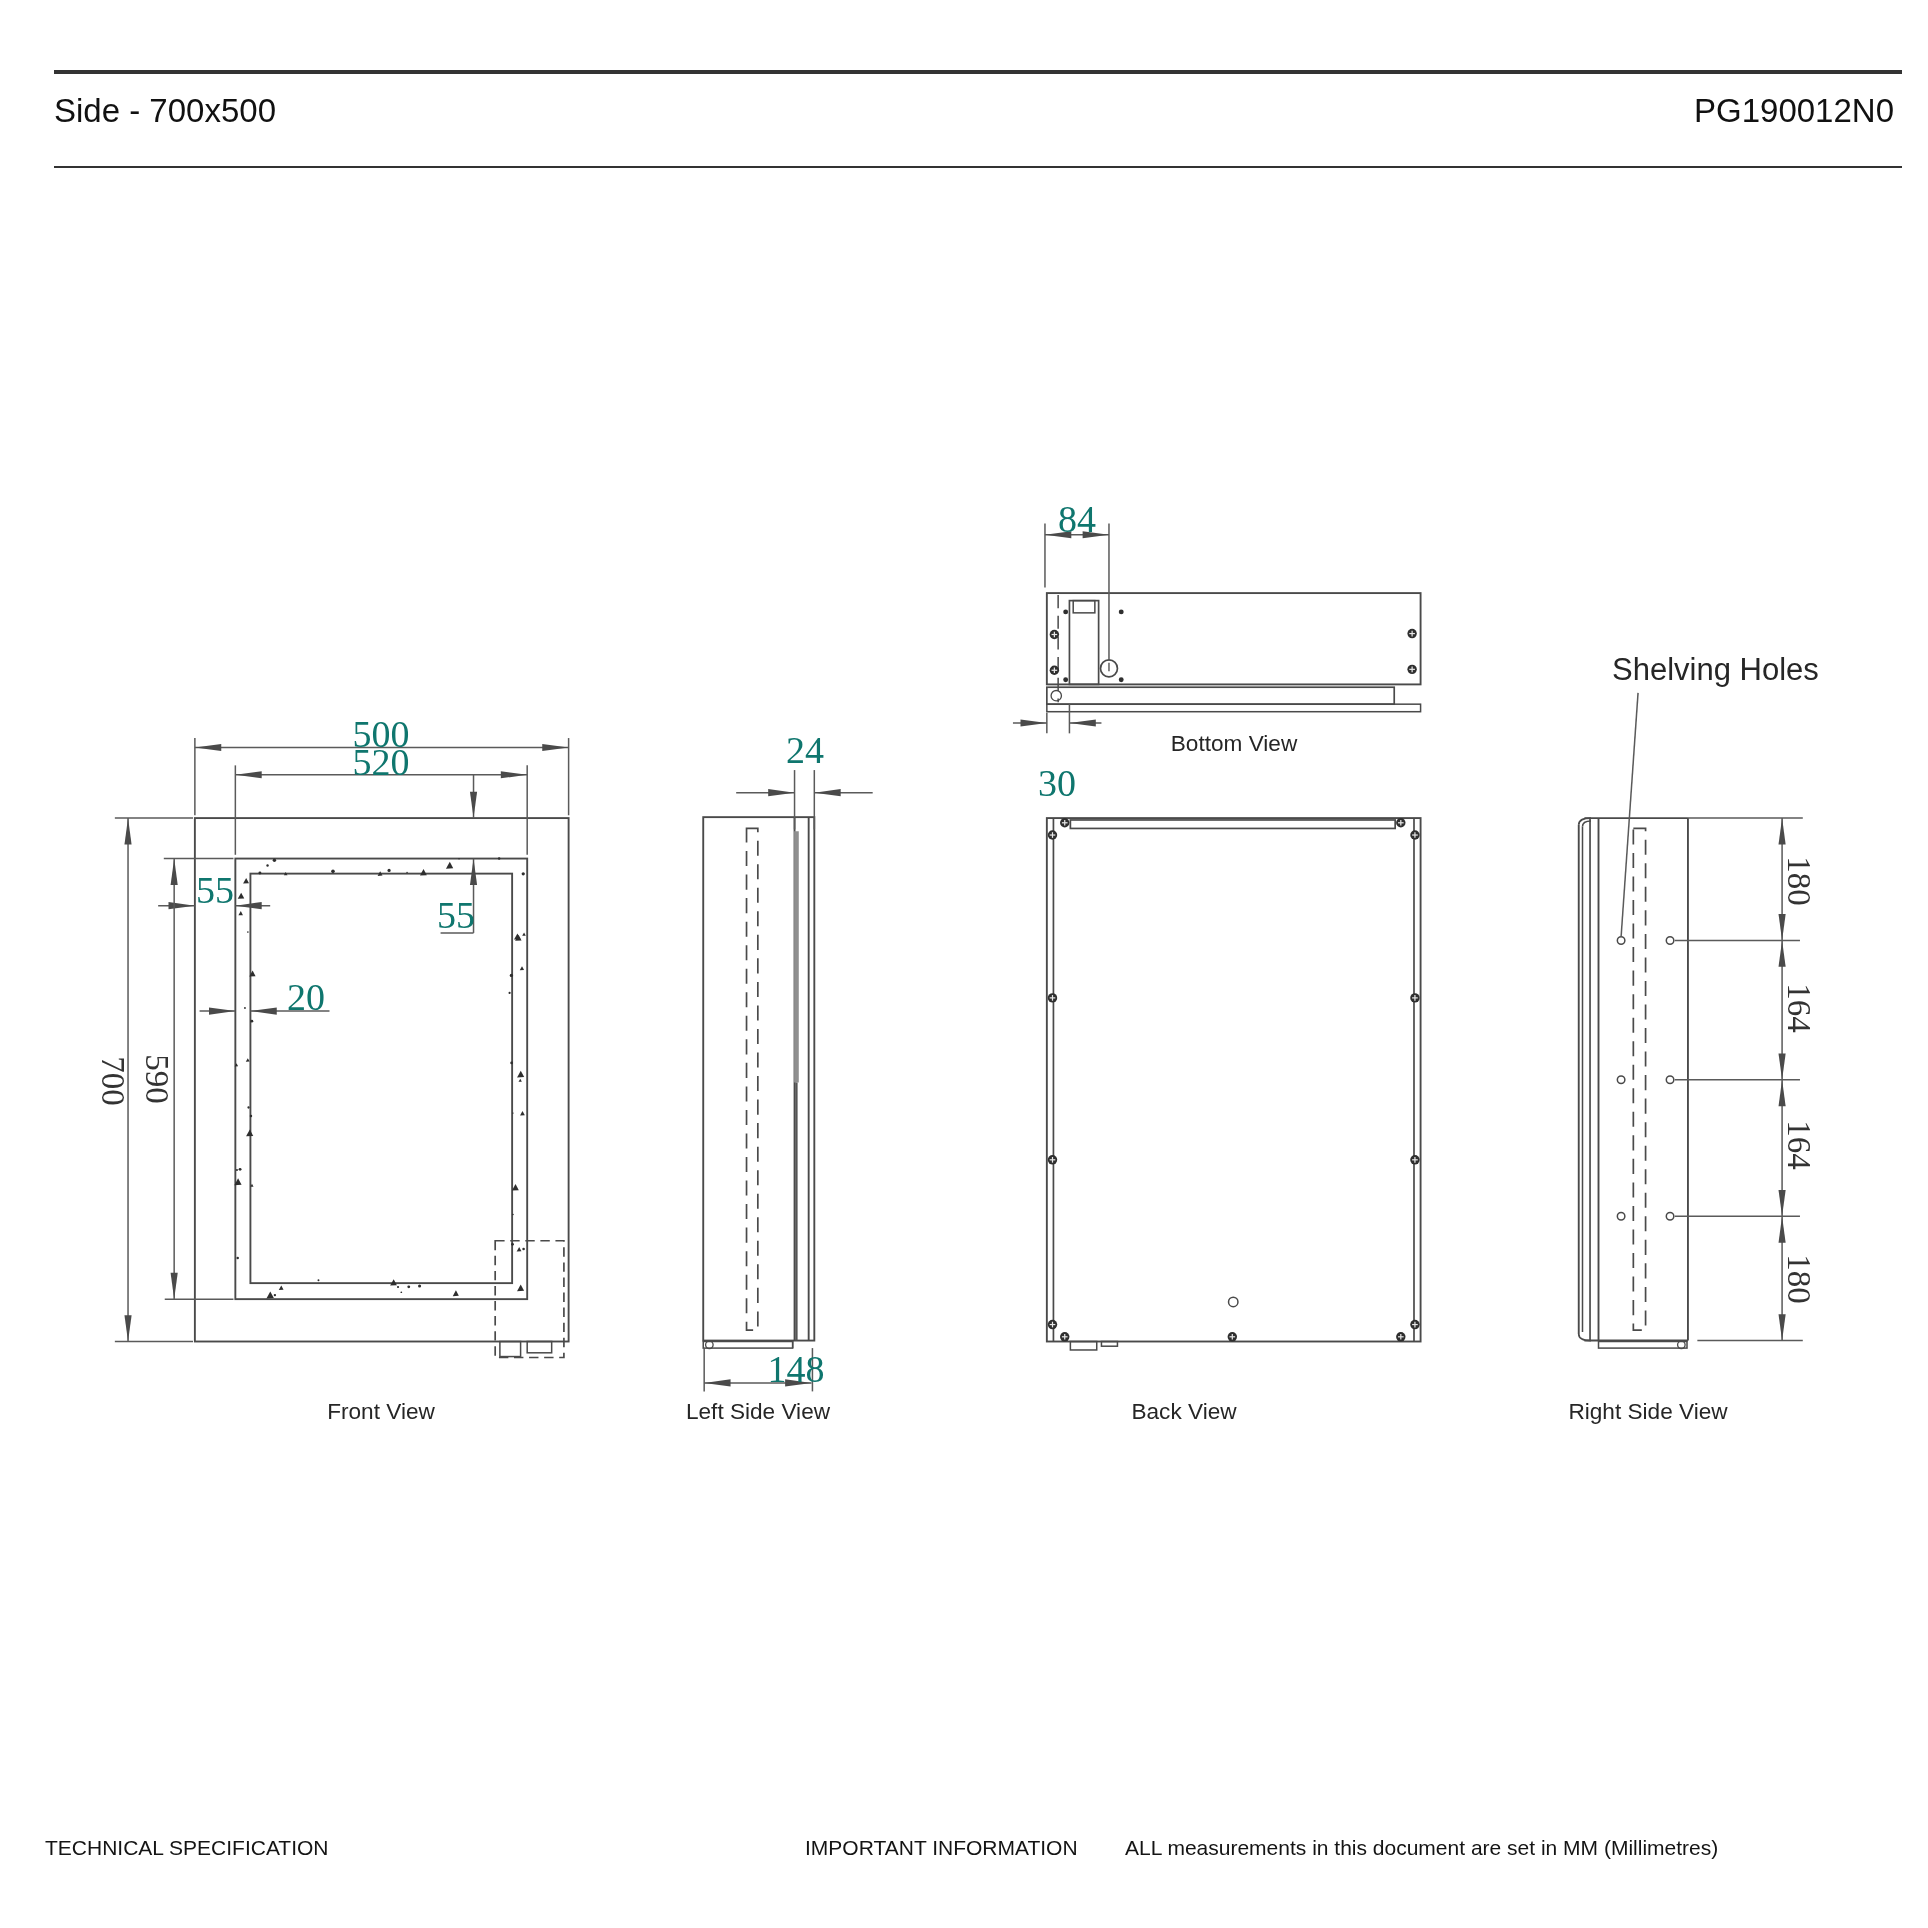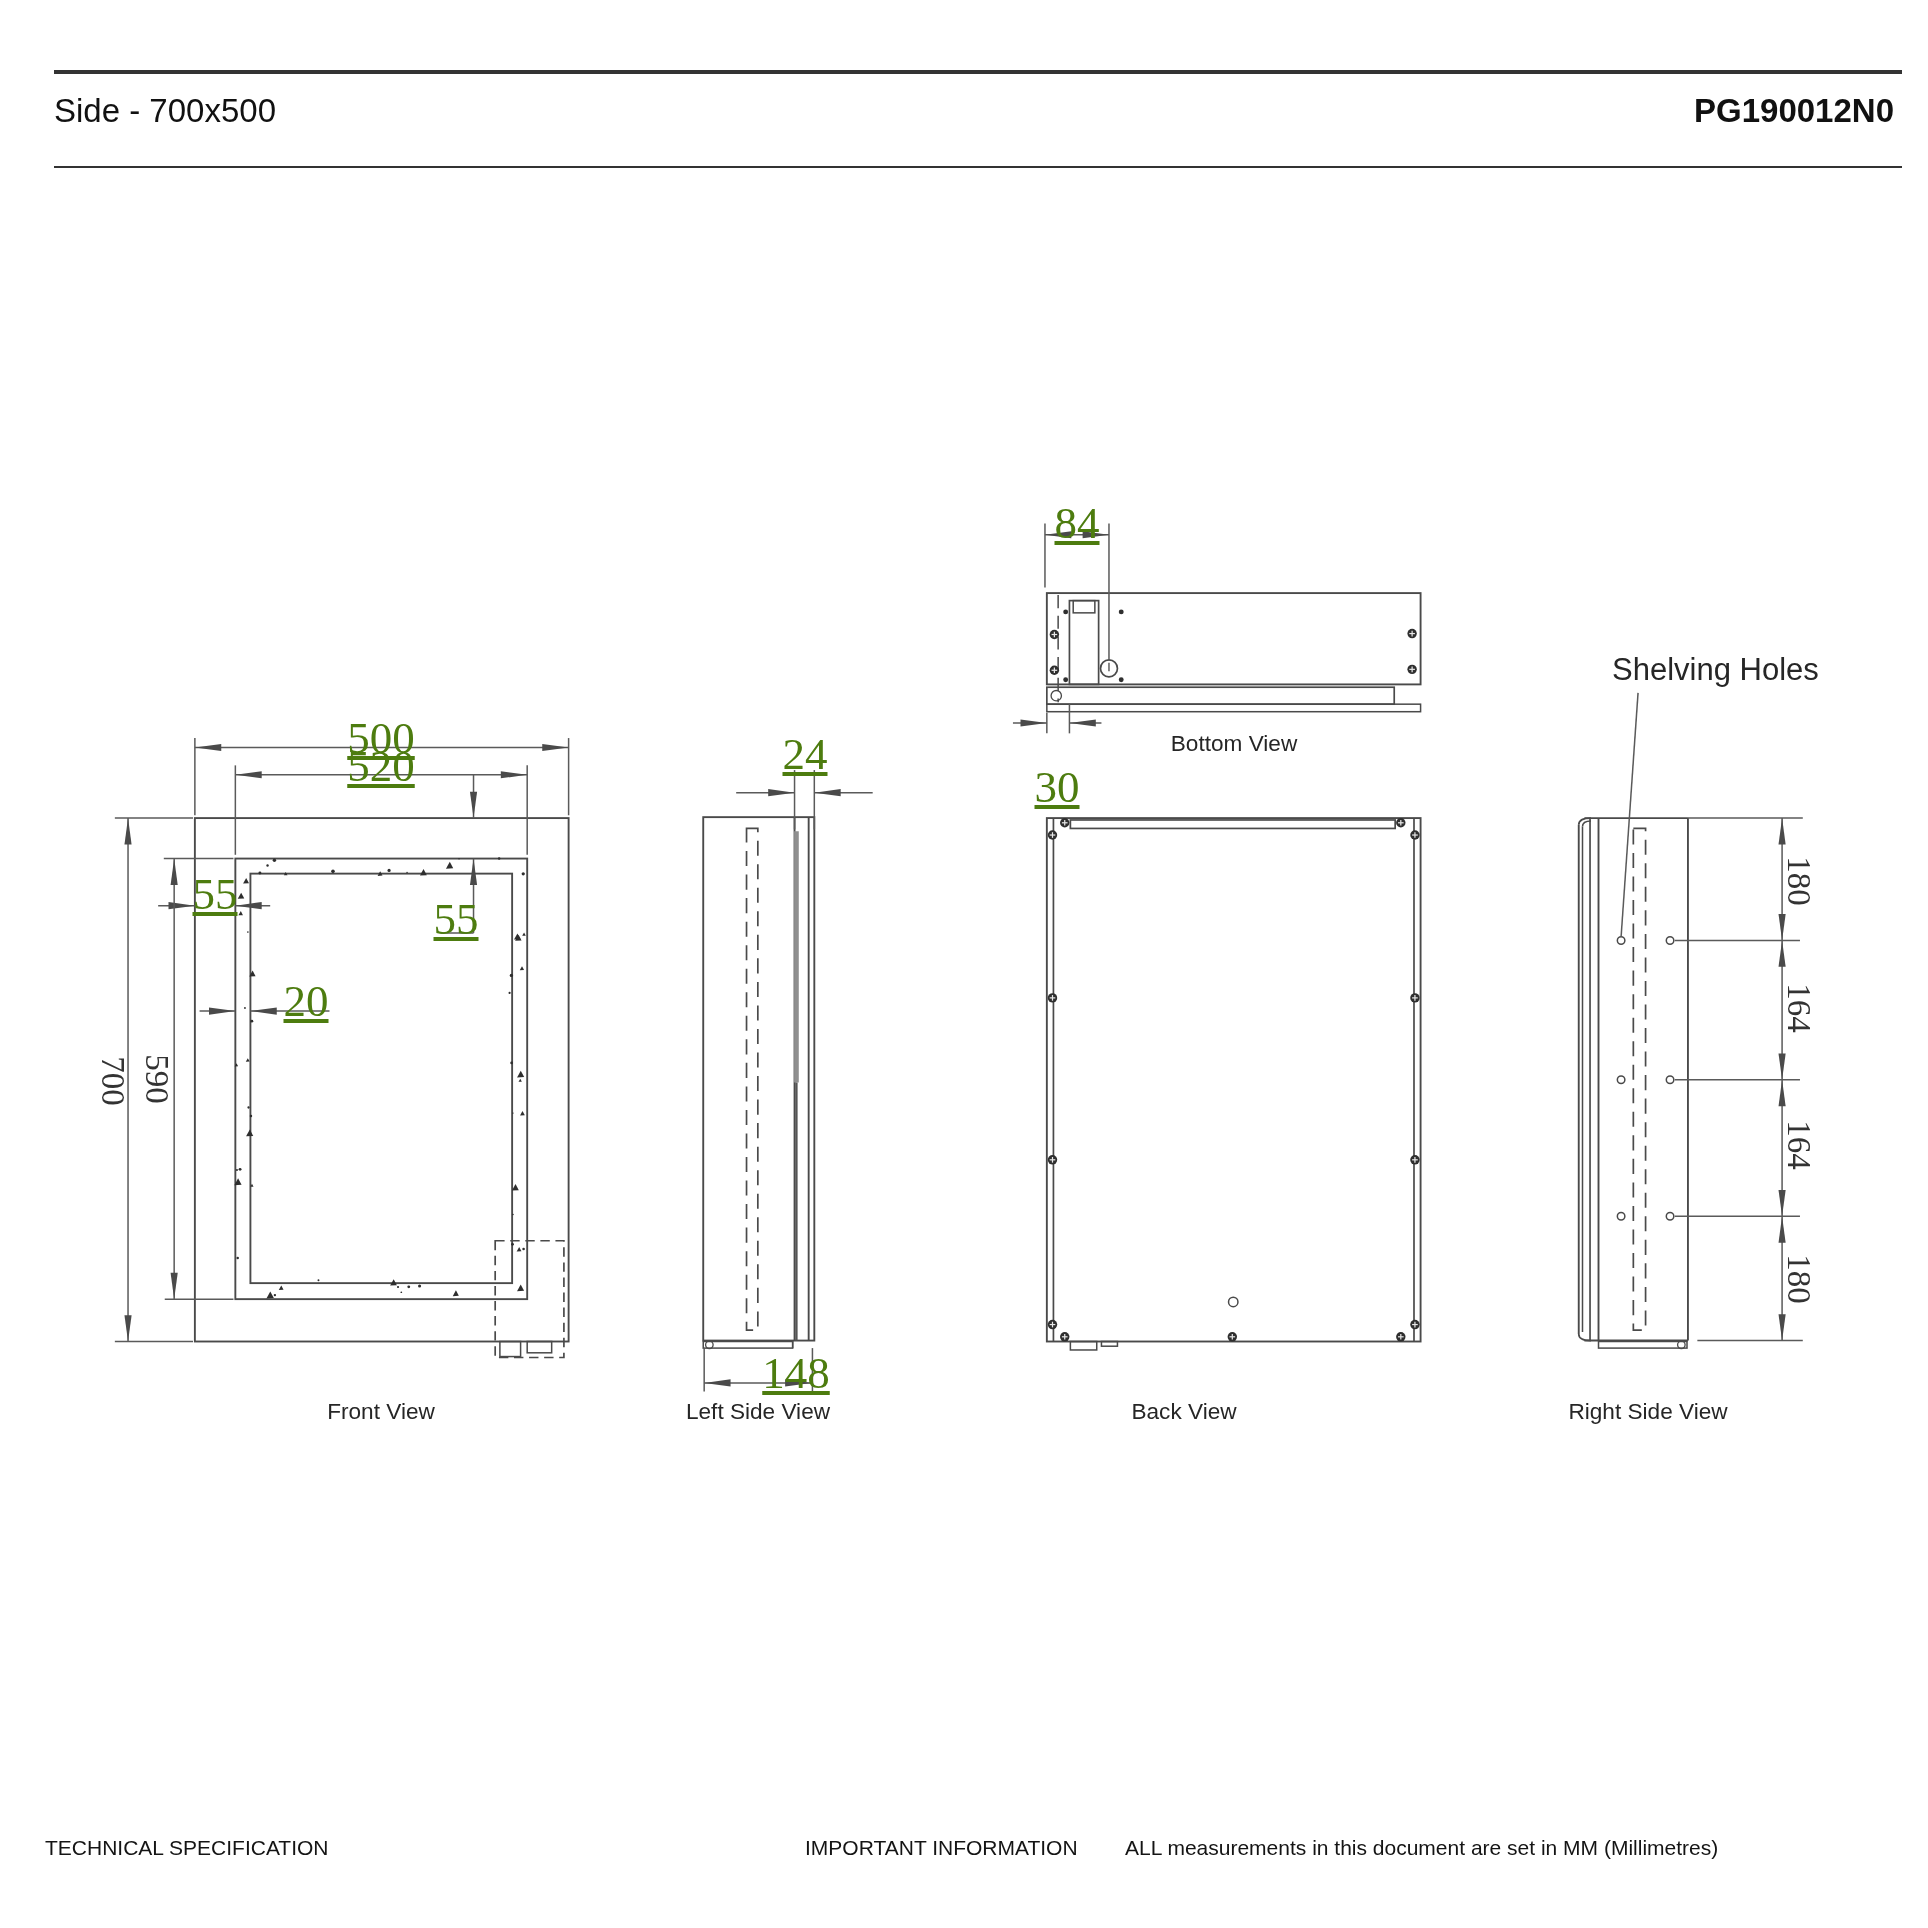--- a/index.html
+++ b/index.html
@@ -2,38 +2,38 @@
 <html style="font-size:15px"><head>
 <meta charset="utf-8">
 <style>
   html,body{margin:0;padding:0;background:#ffffff;}
   #page{position:relative;width:1928px;height:1928px;background:#fff;overflow:hidden;
         font-family:"Liberation Sans",sans-serif;color:#1a1a1a;}
   #draw{position:absolute;left:0;top:0;}
   .txt{position:absolute;white-space:nowrap;}
   .title{font-size:33px;color:#111;}
   .code{font-size:33px;color:#111;}
-  .dim{font-family:"Liberation Serif",serif;font-size:45px;color:#4d7c0f;transform:translateX(-50%);text-decoration:underline;}
+  .dim{font-family:"Liberation Serif",serif;font-size:38px;color:#0f766e;transform:translateX(-50%);}
   .dim-v{font-family:"Liberation Serif",serif;font-size:33px;color:#333;
          transform:translate(-50%,-50%) rotate(90deg);}
   .vlabel{font-size:22.6px;color:#262626;transform:translateX(-50%);}
   .annot{font-size:31px;color:#262626;}
   .foot{font-size:21px;color:#141414;}
   .rule{position:absolute;background:#333;}
 </style>
 </head>
 <body>
 
 <div id="page">
 
   <div class="rule" style="left:54px;top:70px;width:1848px;height:3.8px;"></div>
   <div class="rule" style="left:54px;top:166px;width:1848px;height:1.9px;"></div>
 
   <div class="txt title" style="left:54px;top:92px;">Side - 700x500</div>
-  <div class="txt code" style="right:34px;top:92px;font-weight:bold;">PG190012N0</div>
+  <div class="txt code" style="right:34px;top:92px;">PG190012N0</div>
 
   <svg id="draw" width="1928" height="1928" viewBox="0 0 2048 2048">
     <defs>
       <marker id="ar" markerUnits="userSpaceOnUse" markerWidth="30" markerHeight="12" refX="29" refY="6" orient="auto-start-reverse">
         <path d="M29,6 L1,2.2 L1,9.8 z" fill="#4a4a4a"></path>
       </marker>
     </defs>
 
     <g stroke="#4a4a4a" fill="none" stroke-width="2">
       <rect x="207" y="869" width="397" height="556"></rect>

